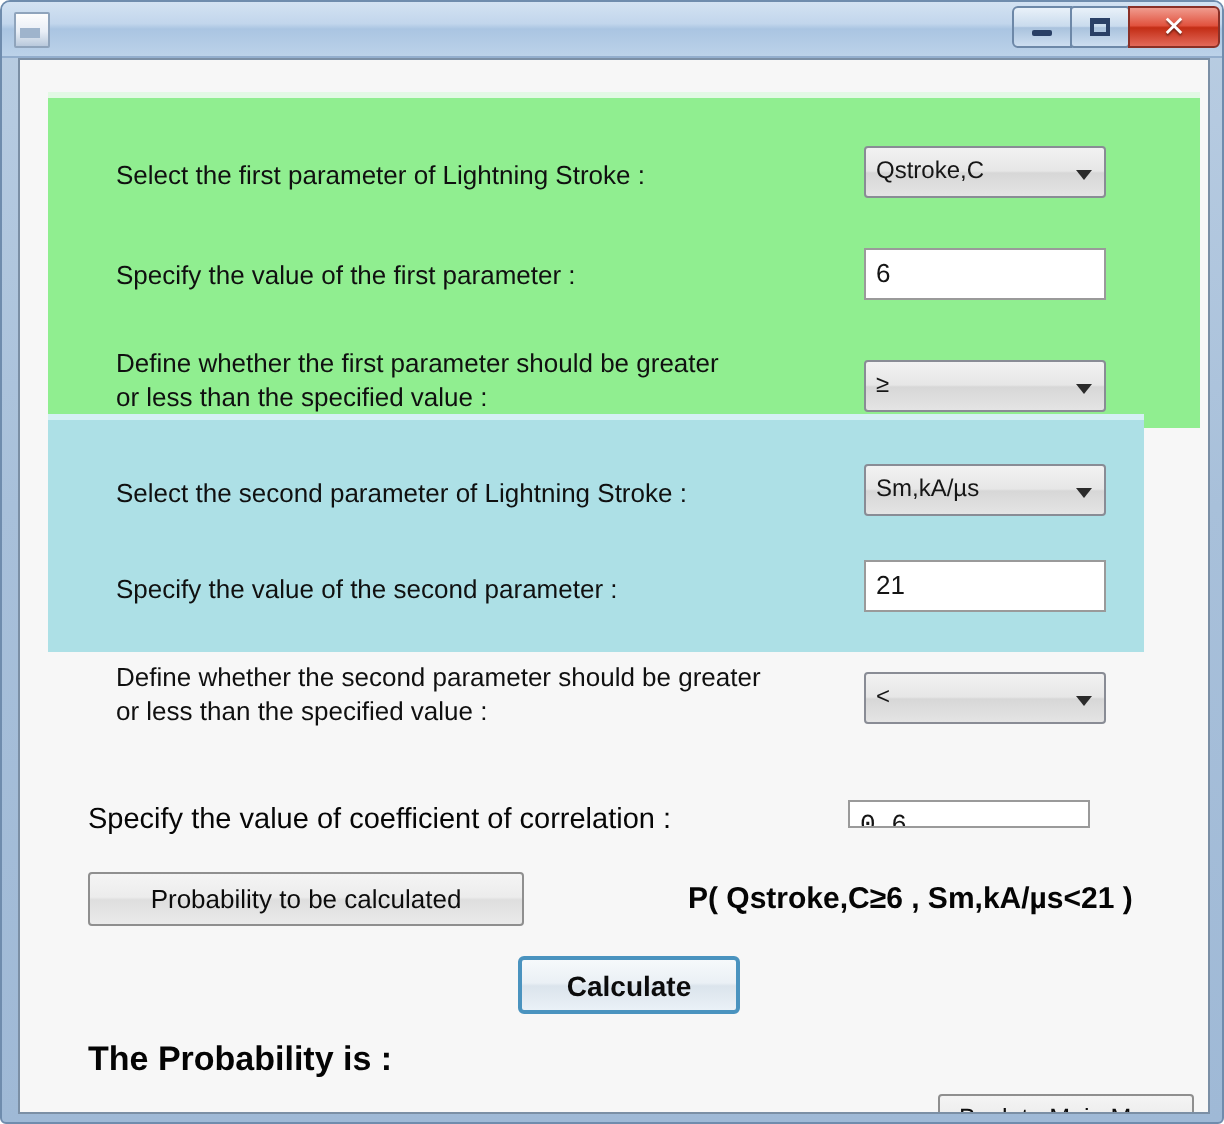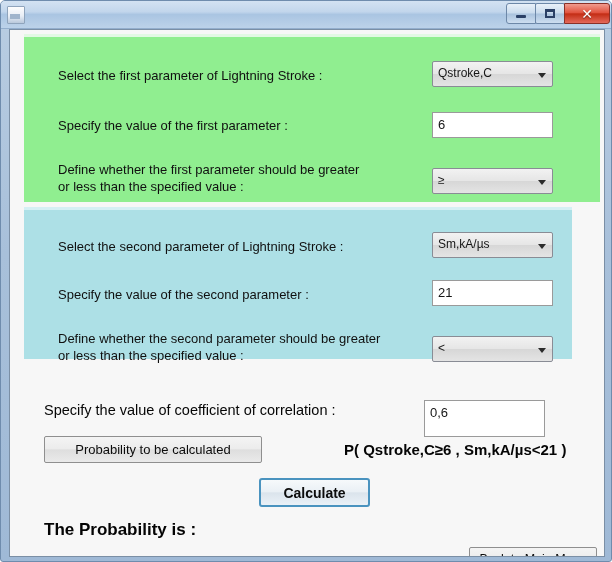--- a/index.html
+++ b/index.html
@@ -137,36 +137,36 @@
     background: linear-gradient(90deg,#9fb6d1 0%, #c6d6e8 55%, #e7eef7 100%);
   }
 
   
   .panel {
     position: absolute;
     box-sizing: border-box;
   }
   .panel-green {
     left: 14px;
-    top: 4px;
+    top: 16px;
     width: 576px;
     height: 168px;
     background: #90ee90;
     border-top: 3px solid #e2f9e4;
   }
   .panel-green .inner {
     position: absolute;
     left: 8px; top: 4px; right: 0; bottom: 0;
     background: #90ee90;
   }
   .panel-blue {
     left: 14px;
     top: 177px;
     width: 548px;
-    height: 152px;
+    height: 119px;
     background: #ade0e6;
     border-top: 3px solid #d5f0f4;
   }
   .panel-blue .inner {
     position: absolute;
     left: 8px; top: 4px; right: 0; bottom: 0;
     background: #ade0e6;
   }
 
   .row-label {
@@ -222,21 +222,22 @@
     top: 372px;
     font-size: 14.5px;
     font-weight: normal;
     color: #060606;
     white-space: nowrap;
   }
   .corr-box {
     left: 414px;
     top: 370px;
     width: 121px;
-    height: 37px;
+    height: 14px;
+    font-family: Liberation Mono, monospace;
   }
   .btn {
     position: absolute;
     box-sizing: border-box;
     border: 1px solid #8f8f8f;
     border-radius: 2px;
     background: linear-gradient(180deg,#f4f4f4 0%,#ececec 46%,#dedede 52%,#eaeaea 100%);
     font-size: 13px;
     color: #0c0c0c;
     text-align: center;

